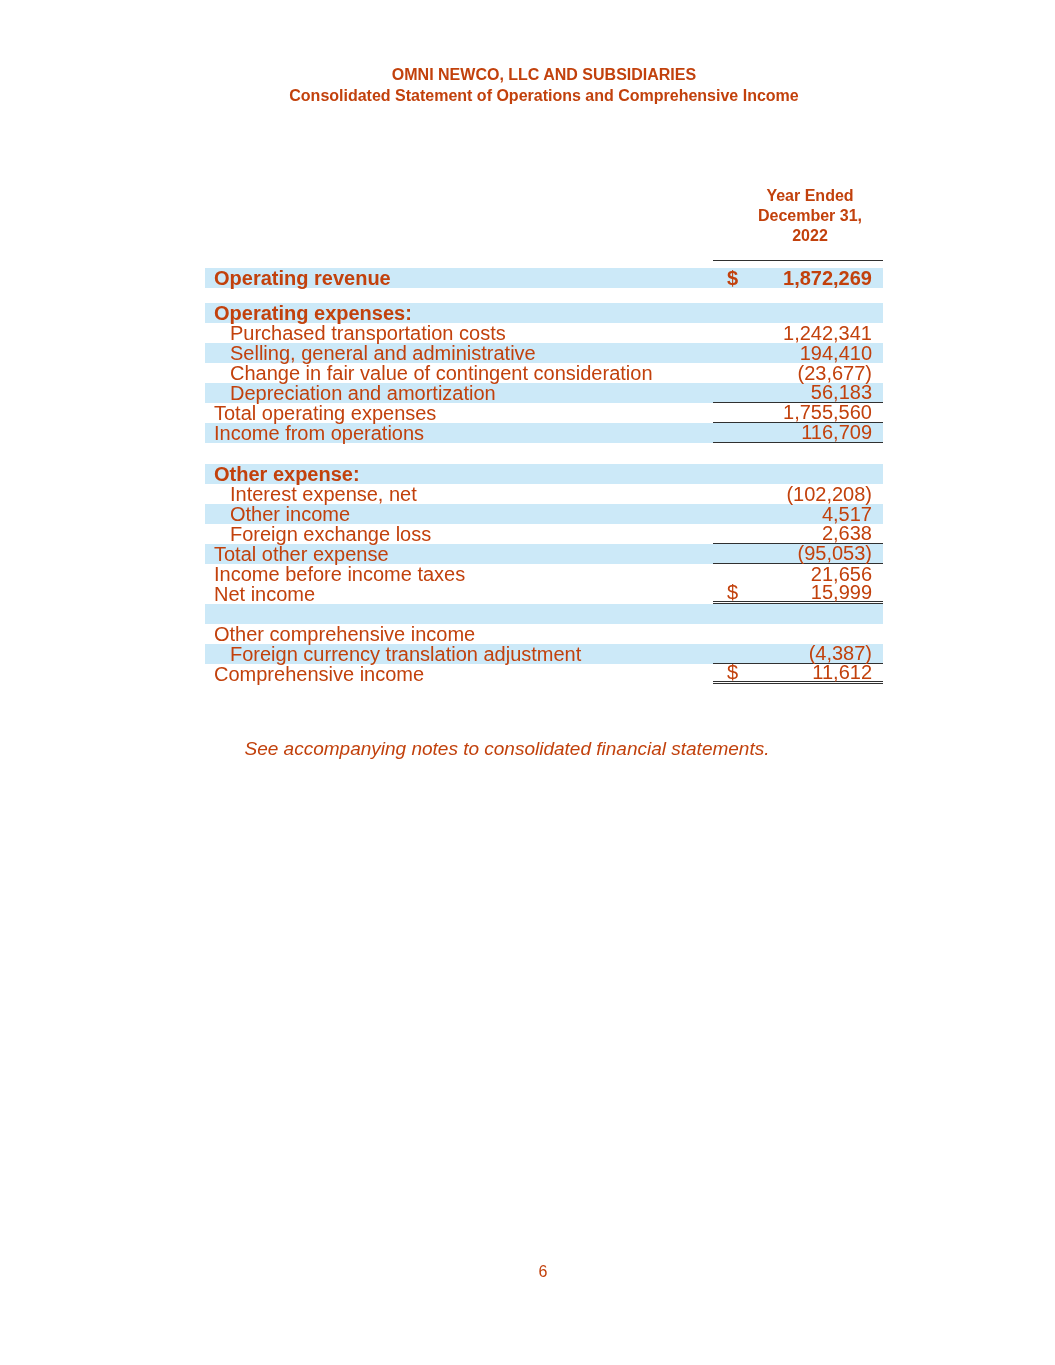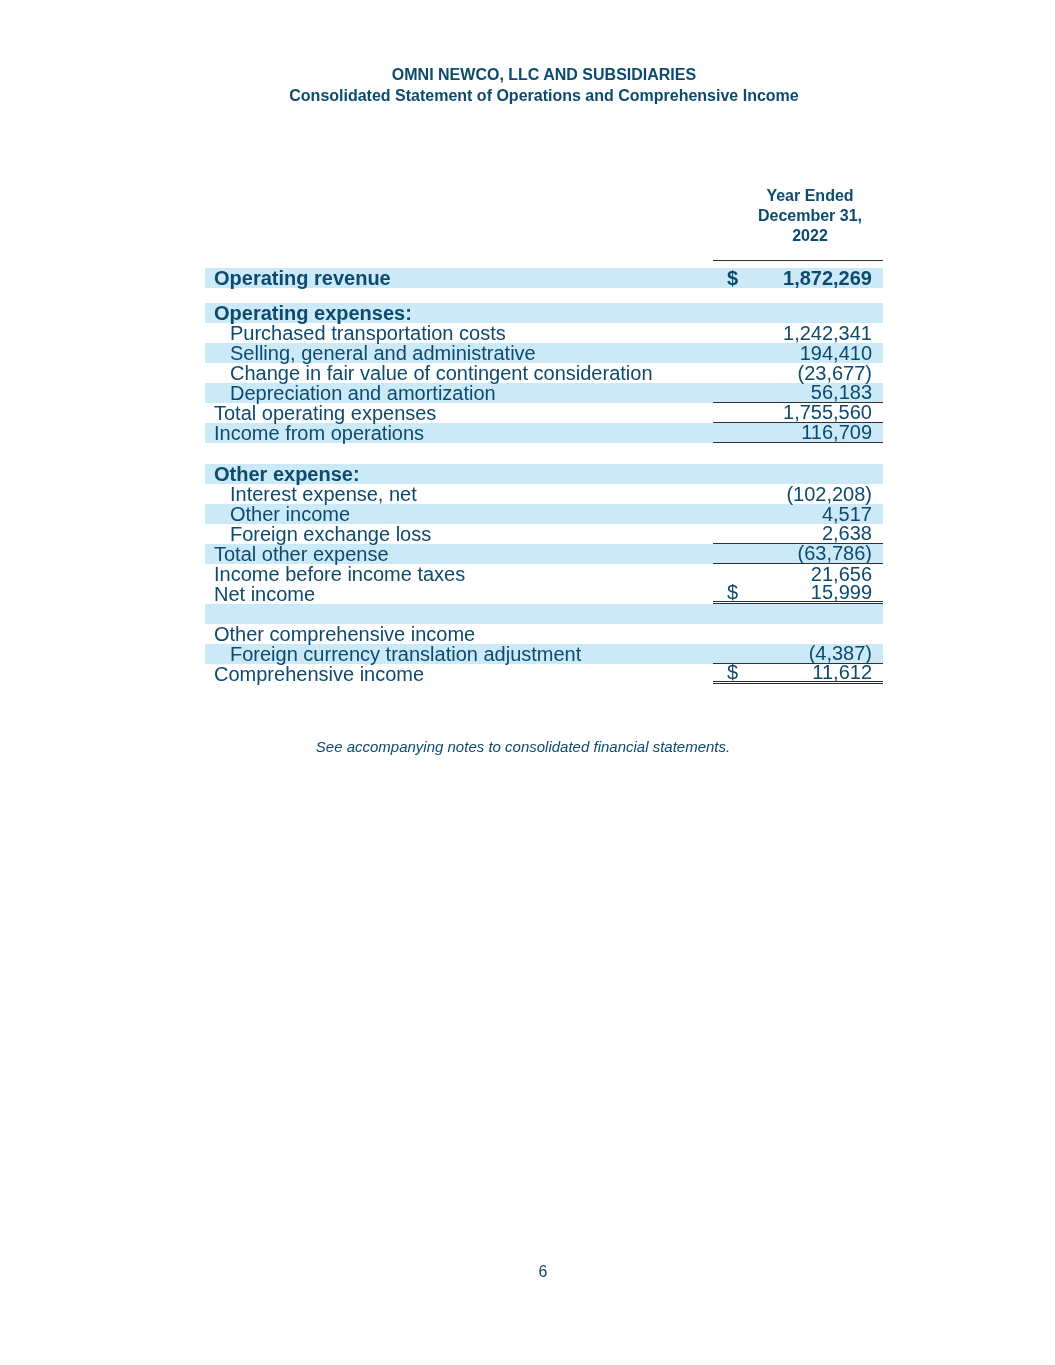--- a/index.html
+++ b/index.html
@@ -3,21 +3,21 @@
 <meta charset="utf-8">
 <style>
   * { margin: 0; padding: 0; box-sizing: border-box; }
   html, body { background: #ffffff; }
   .page {
     position: relative;
     width: 1055px;
     height: 1365px;
     background: #ffffff;
     font-family: "Liberation Sans", "DejaVu Sans", sans-serif;
-    color: #0c4a6e;
+    color: #c2410c;
     overflow: hidden;
   }
   :root {
     --row-blue: #cce9f8;
     --line: #303030;
   }
   
   .doc-header {
     position: absolute;
     top: 64px;
@@ -76,24 +76,24 @@
     padding: 0 11px 0 14px;
   }
   .row .value-cell.b-single { border-bottom: 1px solid var(--line); }
   .row .value-cell.b-double { border-bottom: 3px double var(--line); }
   .row .num { text-align: right; }
   .row.spacer { align-items: stretch; }
   
   .footnote {
     position: absolute;
     top: 738px;
-    left: 16px;
+    left: 0;
     width: 1014px;
     text-align: center;
-    font-size: 15px;
+    font-size: 19px;
     font-style: italic;
   }
   .page-number {
     position: absolute;
     top: 1263px;
     left: 513px;
     width: 60px;
     text-align: center;
     font-size: 16px;
   }
@@ -204,21 +204,21 @@
       <span class="label indent">Foreign exchange loss</span>
       <span class="value-cell b-single">
         <span class="dollar"></span>
         <span class="num">2,638</span>
       </span>
     </div>
       <div class="row bg-blue">
       <span class="label">Total other expense</span>
       <span class="value-cell b-single">
         <span class="dollar"></span>
-        <span class="num">(63,786)</span>
+        <span class="num">(95,053)</span>
       </span>
     </div>
       <div class="row bg-white">
       <span class="label">Income before income taxes</span>
       <span class="value-cell">
         <span class="dollar"></span>
         <span class="num">21,656</span>
       </span>
     </div>
       <div class="row bg-white">

